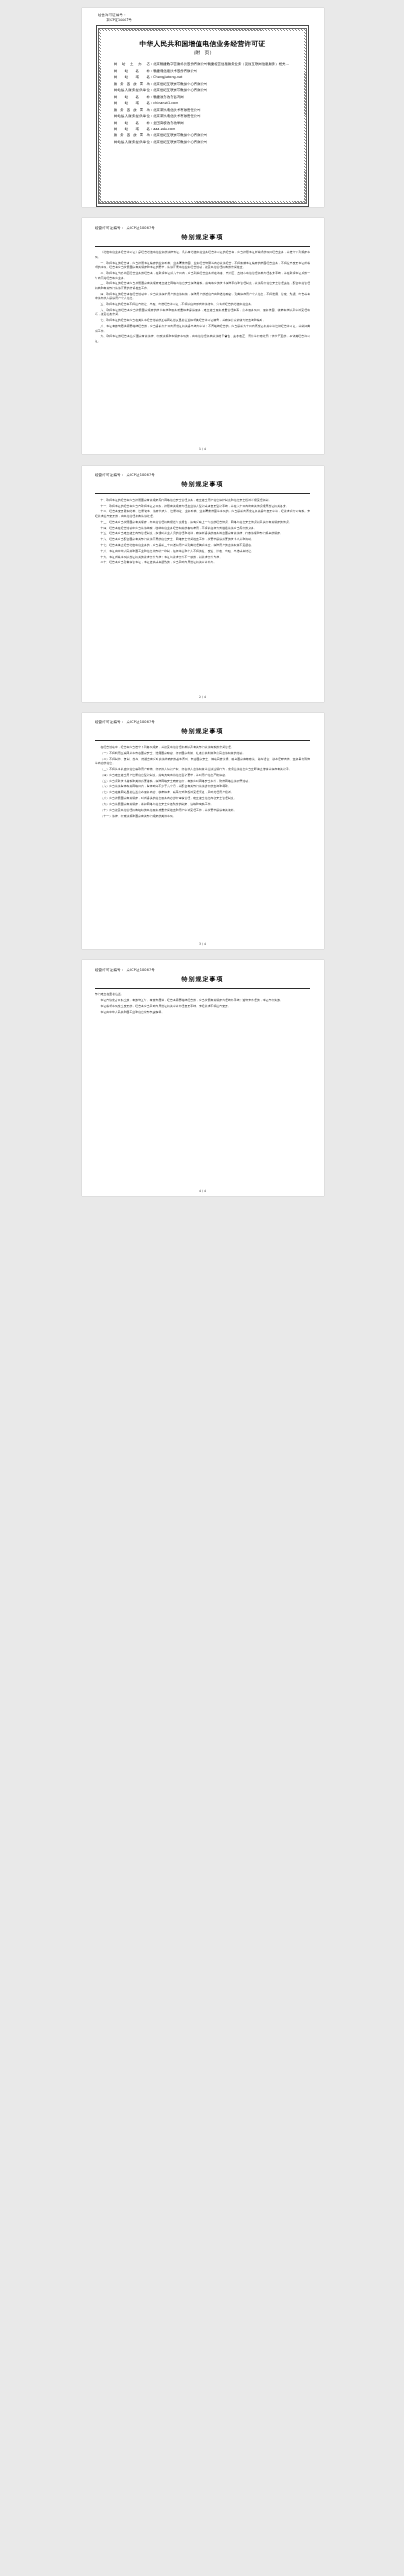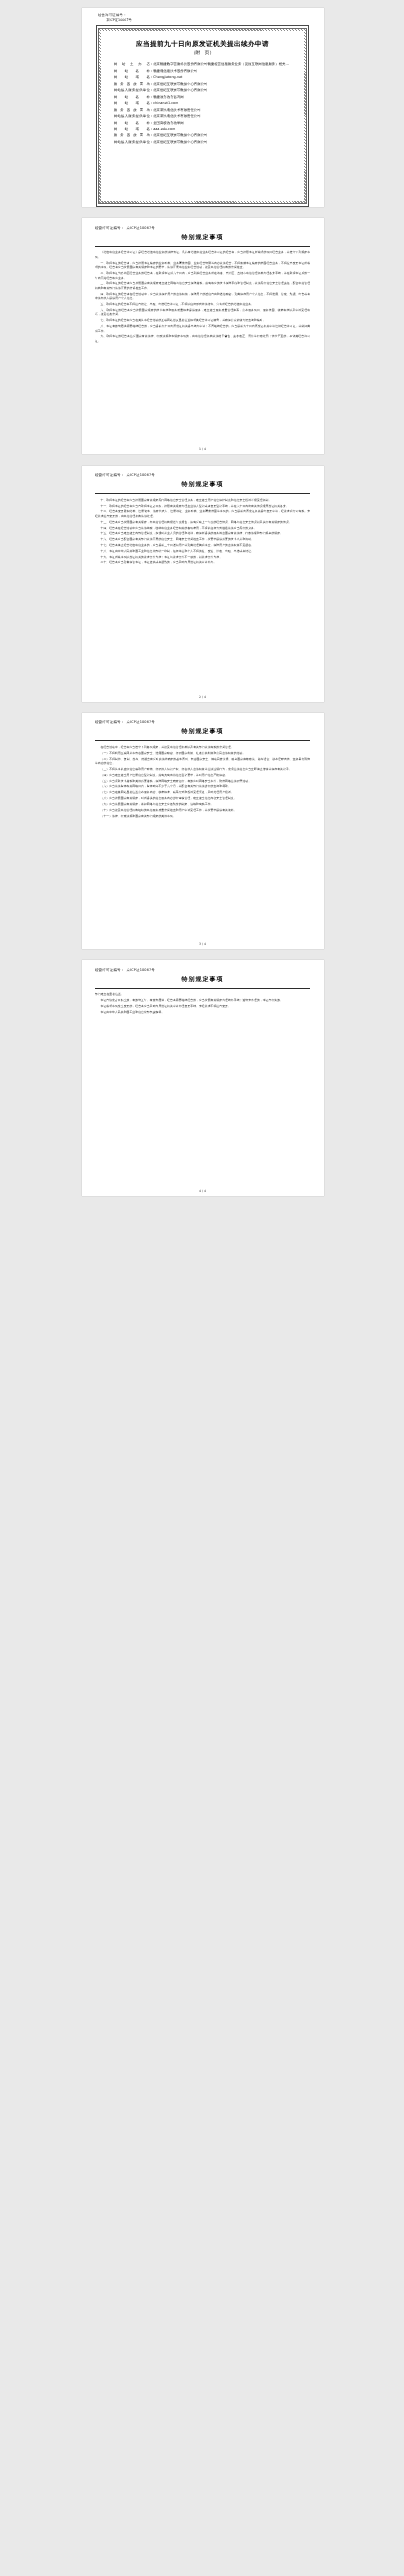--- a/index.html
+++ b/index.html
@@ -158,21 +158,21 @@
 <div class="doc">
 
   <div class="page page-1">
     <div class="cert-no-line">
       <span class="lbl">经营许可证编号：</span>
       <span class="val">京ICP证10067号</span>
     </div>
     <div class="cert-frame">
       <div class="cert-inner">
         <div class="cert-body">
-          <div class="cert-title">应当提前九十日向原发证机关提出续办申请</div>
+          <div class="cert-title">中华人民共和国增值电信业务经营许可证</div>
           <div class="cert-subtitle">（附　页）</div>
           <div class="cert-rows">
 
             <div class="cert-row">
               <span class="k">网站主办者</span>
               <span class="sep">：</span>
               <span class="v">北京畅捷数字营服科技股份有限公司畅捷租营信息服务业务（见报互联网信息服务）相关信息</span>
             </div>
             <div class="cert-row">
               <span class="k">网站名称</span>

